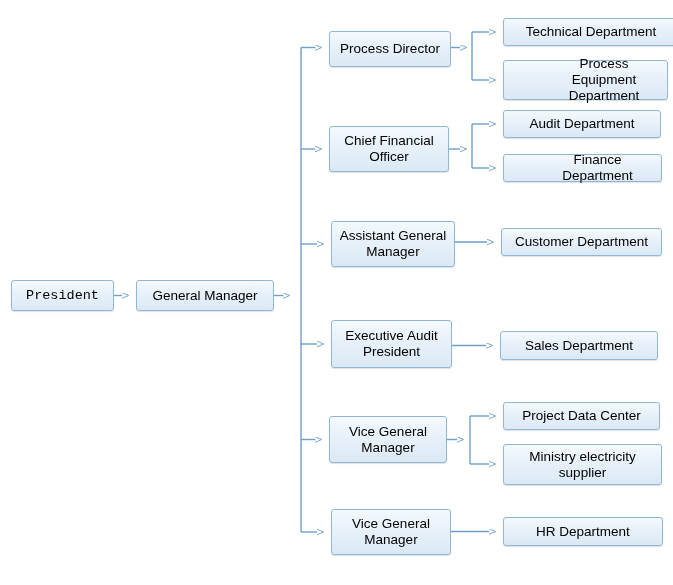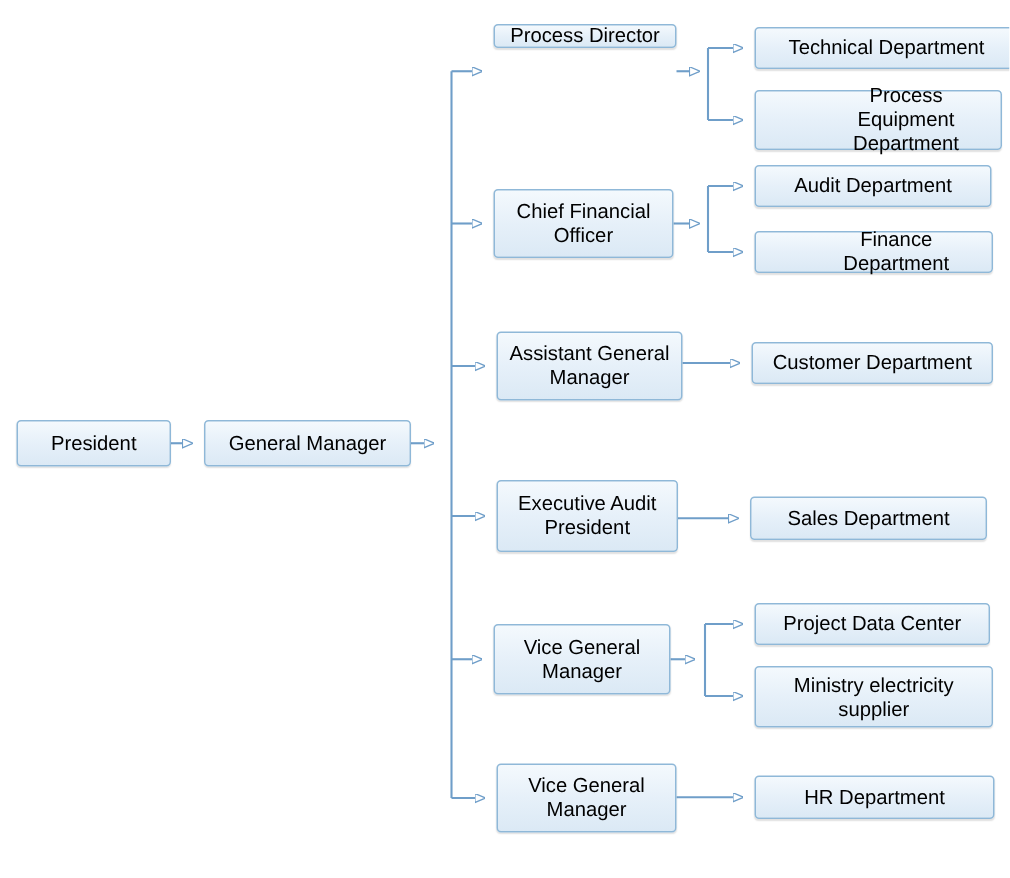--- a/index.html
+++ b/index.html
@@ -86,27 +86,27 @@
 
       <line x1="447" y1="439.5" x2="463" y2="439.5" marker-end="url(#arrow)"></line>
       <line x1="470" y1="416" x2="470" y2="464"></line>
       <line x1="470" y1="416" x2="495" y2="416" marker-end="url(#arrow)"></line>
       <line x1="470" y1="464" x2="495" y2="464" marker-end="url(#arrow)"></line>
 
       <line x1="451" y1="531.5" x2="495" y2="531.5" marker-end="url(#arrow)"></line>
     </g>
   </svg>
 
-  <div class="node" style="left:11px;top:280px;width:103px;height:31px;">
+  <div class="node" style="left:11px;top:280px;width:103px;height:31px;font-family:Liberation Mono, monospace;">
       <span>President</span>
     </div>
   <div class="node" style="left:136px;top:280px;width:138px;height:31px;">
       <span>General Manager</span>
     </div>
-  <div class="node" style="left:329px;top:16px;width:122px;height:16px;">
+  <div class="node" style="left:329px;top:31px;width:122px;height:36px;">
       <span>Process Director</span>
     </div>
   <div class="node" style="left:329px;top:126px;width:120px;height:46px;justify-content:center;">
       <span>Chief Financial Officer</span>
     </div>
   <div class="node" style="left:331px;top:221px;width:124px;height:46px;">
       <span>Assistant General Manager</span>
     </div>
   <div class="node" style="left:331px;top:320px;width:121px;height:48px;">
       <span>Executive Audit President</span>

